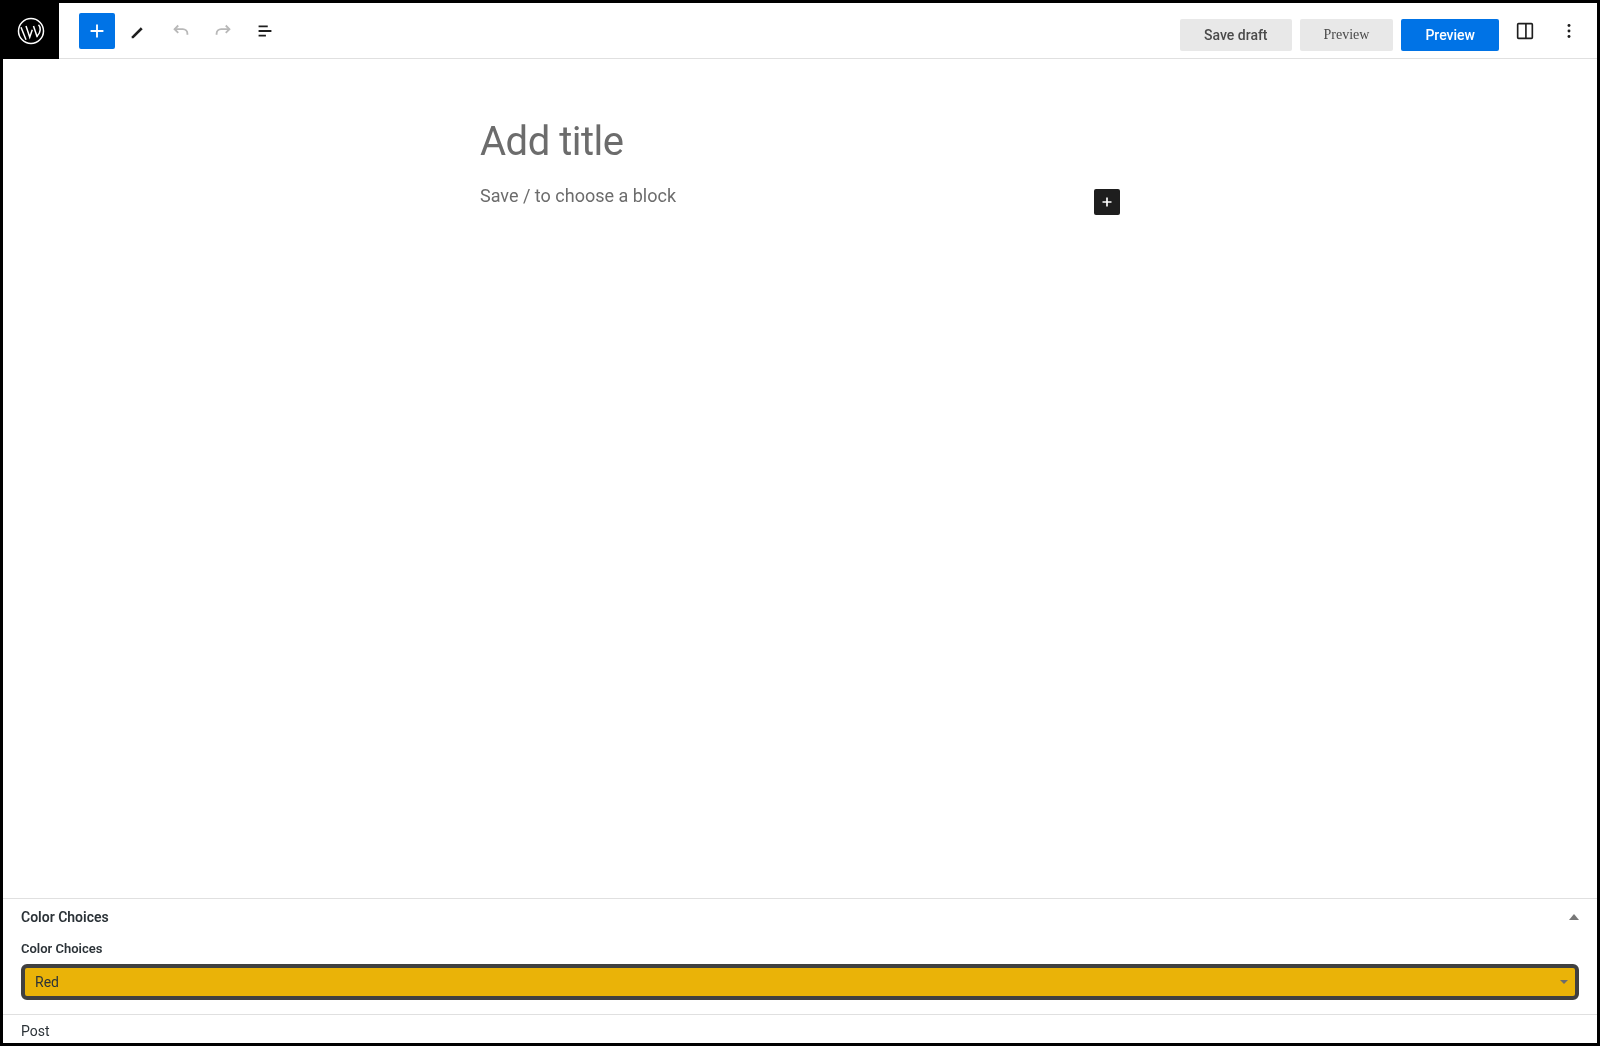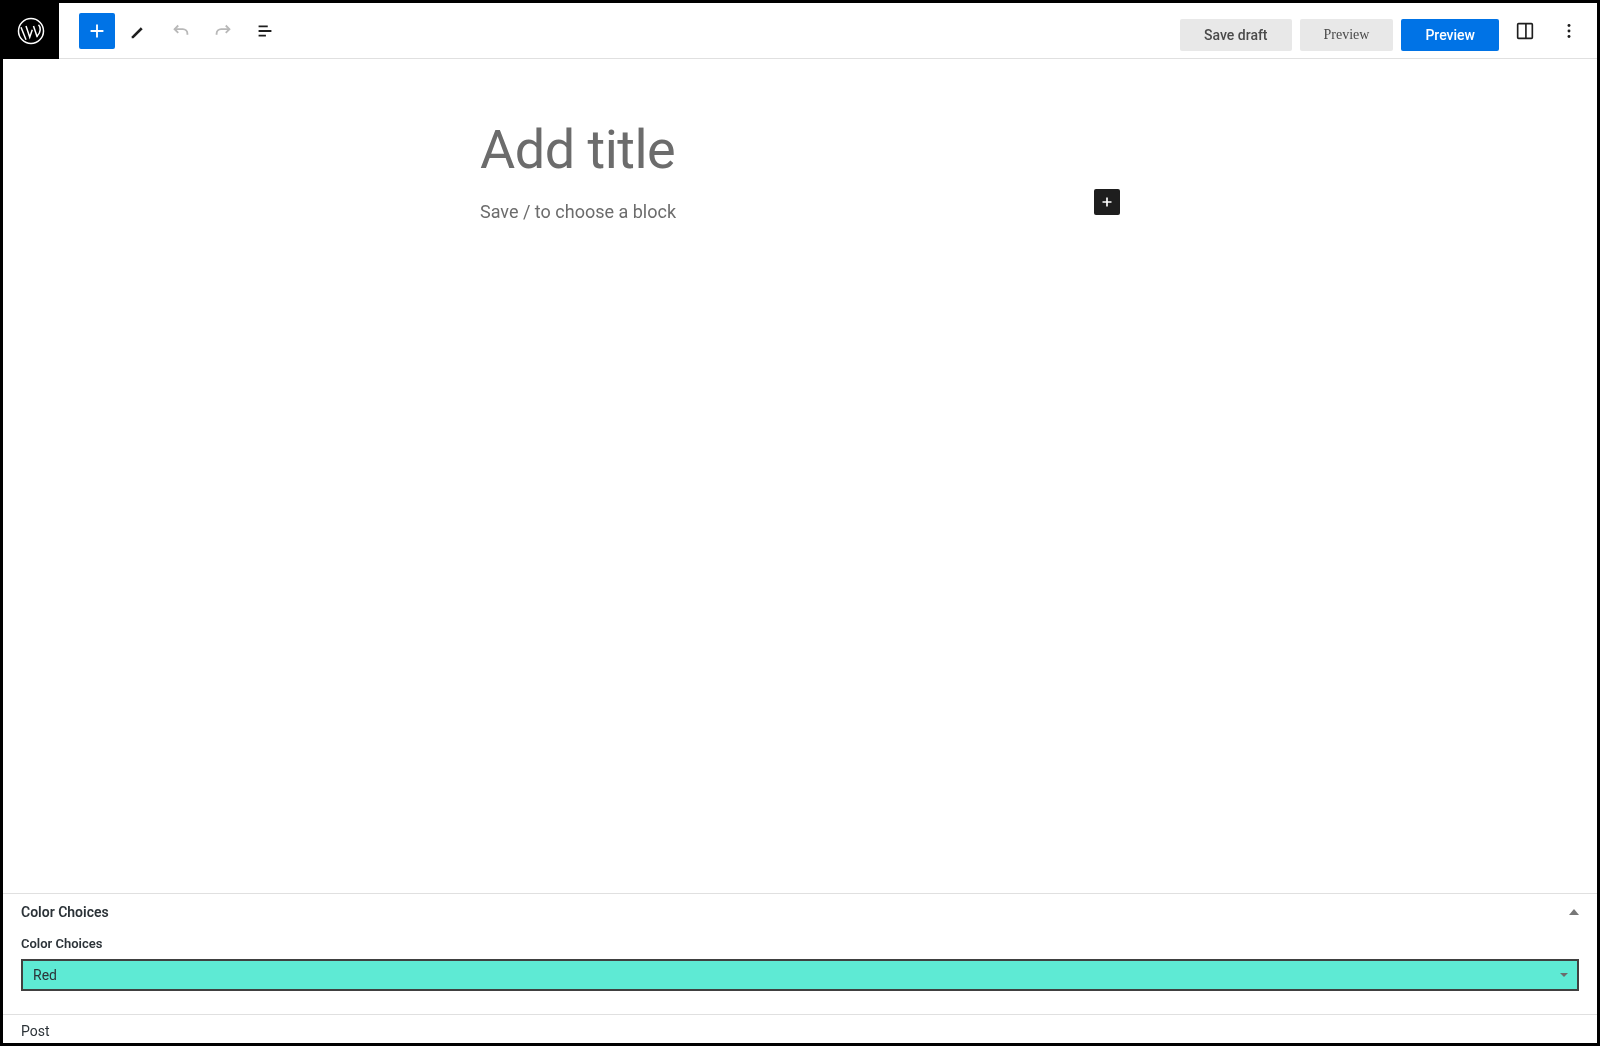--- a/index.html
+++ b/index.html
@@ -86,21 +86,21 @@
     position: relative;
     overflow: hidden;
   }
   .editor-area {
     width: 640px;
     margin: 0 auto;
     padding-top: 60px;
     position: relative;
   }
   .title-field {
-    font-size: 54px;
+    font-size: 40px;
     font-weight: 400;
     color: #6c6c6c;
     margin-bottom: 20px;
     line-height: 1.15;
     letter-spacing: -0.5px;
     cursor: text;
   }
   .block-placeholder {
     font-size: 18px;
     color: #6c6c6c;
@@ -152,44 +152,43 @@
     font-weight: 600;
     color: #2c3338;
     margin-bottom: 8px;
     display:block;
   }
   .select-wrap {
     position: relative;
   }
   .select-box {
     width: 100%;
-    border: 2px solid #404040;
-    background: #5eead4;
+    border: 4px solid #404040;
+    background: #eab308;
     padding: 6px 28px 6px 10px;
     font-size: 14px;
     color: #2c3338;
-    border-radius: 0;
+    border-radius: 6px;
     cursor: pointer;
     text-align: left;
   }
   .select-caret {
     position:absolute;
     right:10px;
     top:50%;
     transform: translateY(-50%);
     color:#6c6c6c;
     pointer-events:none;
   }
   .select-caret svg { width: 10px; height: 10px; display:block; }
   .footer-bar {
     border-top: 1px solid #e0e0e0;
     padding: 8px 18px 4px 18px;
     font-size: 14px;
     color: #2c3338;
-    margin-top: 9px;
   }
 </style>
 </head>
 <body>
 
 <div class="topbar">
   <div class="wp-logo">
     <svg viewBox="0 0 24 24" fill="none" stroke="#fff" stroke-width="1.2">
       <circle cx="12" cy="12" r="10" fill="none"></circle>
       <path d="M4 9 l4 10 M8 8 l3 9 l2 -6 M14 8 l3 9 M18 7 c2 2 2 6 -1 9" fill="none"></path>

